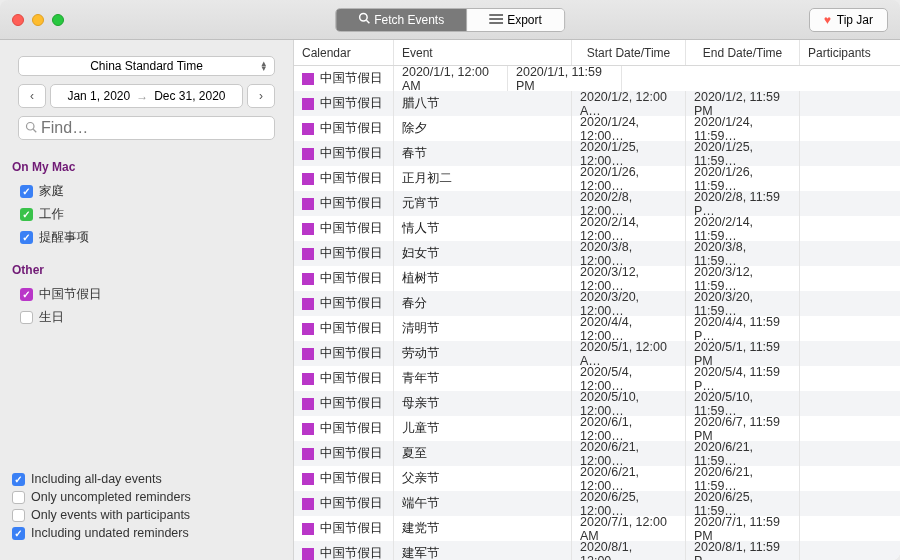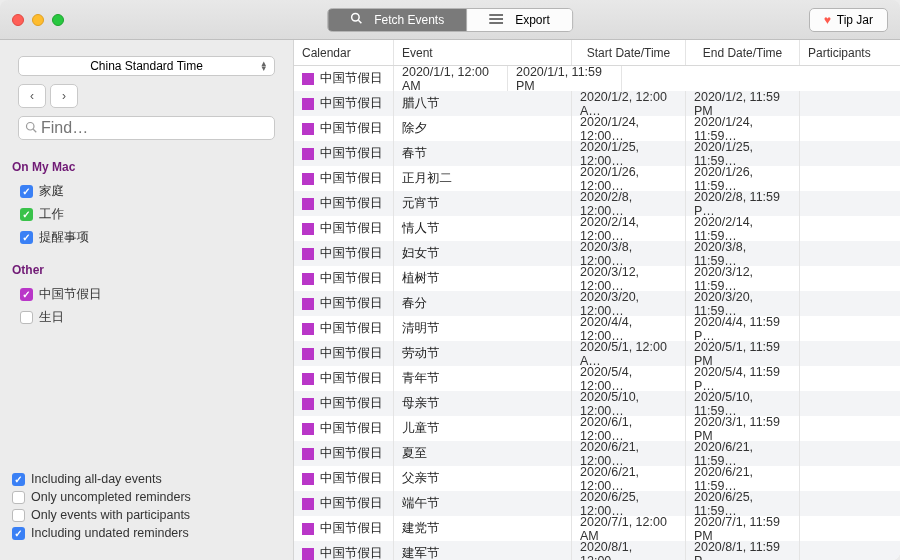--- a/index.html
+++ b/index.html
@@ -6,21 +6,21 @@
 body { width: 900px; height: 560px; overflow: hidden; background: #ececec; border-radius: 8px; }
 
 .titlebar { height: 40px; display: flex; align-items: center; padding: 0 12px; background: linear-gradient(#e8e8e8,#dcdcdc); border-bottom: 1px solid #bfbfbf; position: relative; }
 .traffic { display: flex; gap: 8px; }
 .dot { width: 12px; height: 12px; border-radius: 50%; }
 .dot.red { background: #ff5f57; border:1px solid #e14942;}
 .dot.yellow { background: #febc2e; border:1px solid #dfa023;}
 .dot.green { background: #28c840; border:1px solid #1fa32f;}
 
 .seg { position:absolute; left:50%; transform:translateX(-50%); display:flex; border:1px solid #b5b5b5; border-radius:5px; overflow:hidden; height:24px; }
-.seg button { border:none; background:#fcfcfc; font-size:12px; padding:0 22px; display:flex; align-items:center; gap:12px; cursor:pointer; }
+.seg button { border:none; background:#fcfcfc; font-size:12px; padding:0 22px; display:flex; align-items:center; gap:4px; cursor:pointer; }
 .seg button.active { background:#7a7a7a; color:#fff; }
 .seg button:not(:last-child){ border-right:1px solid #b5b5b5;}
 
 .tipjar { margin-left:auto; height:24px; border:1px solid #b5b5b5; border-radius:5px; background:#fcfcfc; font-size:12px; padding:0 14px; display:flex; align-items:center; gap:6px; cursor:pointer;}
 .tipjar .heart{ color:#ff5a4d;}
 
 .main { display:flex; height:520px; }
 .sidebar { width:294px; background:#ececec; border-right:1px solid #d4d4d4; display:flex; flex-direction:column; padding:10px 0; }
 .pad { padding: 6px 18px; }
 
@@ -109,20 +109,25 @@
     <div class="pad">
       <div class="select">
         <span>China Standard Time</span>
         <span class="chev">
             <span>▴</span>
             <span>▾</span>
           </span>
       </div>
       <div class="daterow">
         <div class="navbtn">‹</div>
+        <div class="daterange">
+          <span>Jan 1, 2020</span>
+          <span class="arrow">→</span>
+          <span>Dec 31, 2020</span>
+        </div>
         <div class="navbtn">›</div>
       </div>
       <div class="search">
         <span class="mag">
           <svg width="12" height="12" viewBox="0 0 16 16">
               <circle cx="7" cy="7" r="5" stroke="#9a9a9a" stroke-width="1.6" fill="none"></circle>
               <line x1="11" y1="11" x2="15" y2="15" stroke="#9a9a9a" stroke-width="1.6"></line>
             </svg>
         </span>
         <input placeholder="Find…" style="">
@@ -322,21 +327,21 @@
           <div class="c-end">2020/5/10, 11:59…</div>
           <div class="c-part"></div>
         </div>
         <div class="trow">
           <div class="c-cal">
             <span class="calbox"></span>
             <span>中国节假日</span>
           </div>
           <div class="c-event">儿童节</div>
           <div class="c-start">2020/6/1, 12:00…</div>
-          <div class="c-end">2020/3/1, 11:59 PM</div>
+          <div class="c-end">2020/6/7, 11:59 PM</div>
           <div class="c-part"></div>
         </div>
         <div class="trow">
           <div class="c-cal">
             <span class="calbox"></span>
             <span>中国节假日</span>
           </div>
           <div class="c-event">夏至</div>
           <div class="c-start">2020/6/21, 12:00…</div>
           <div class="c-end">2020/6/21, 11:59…</div>

